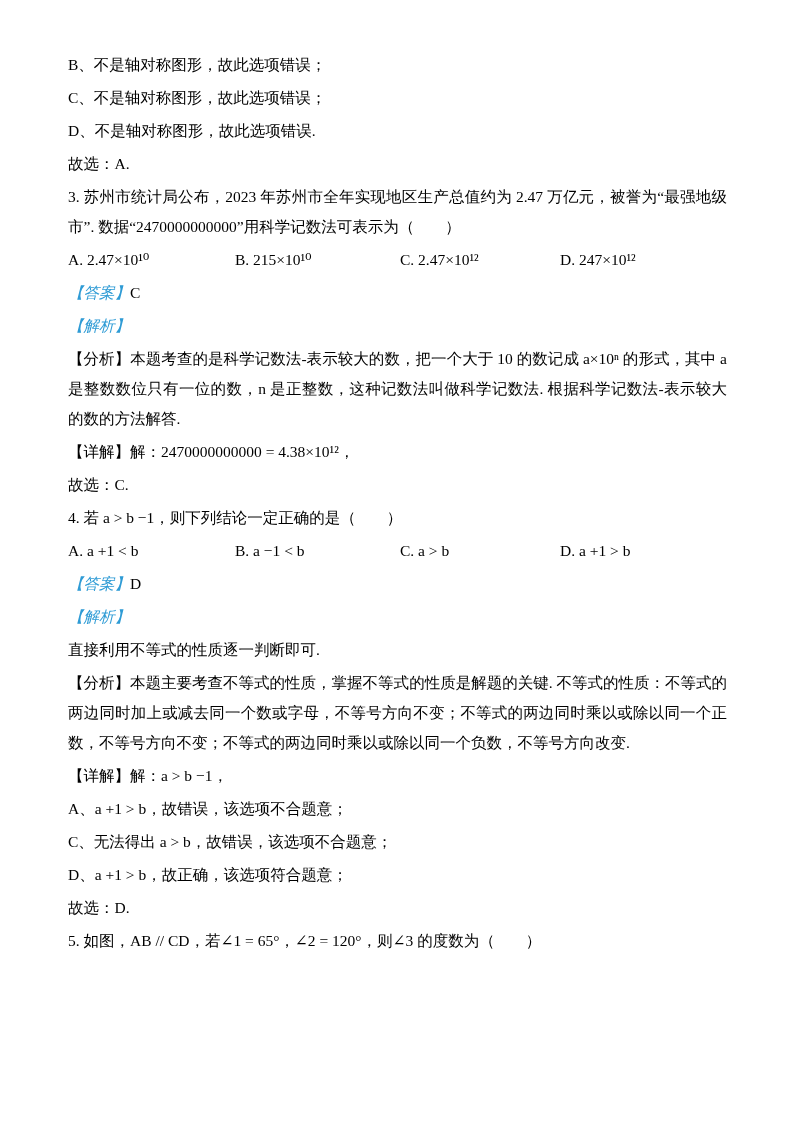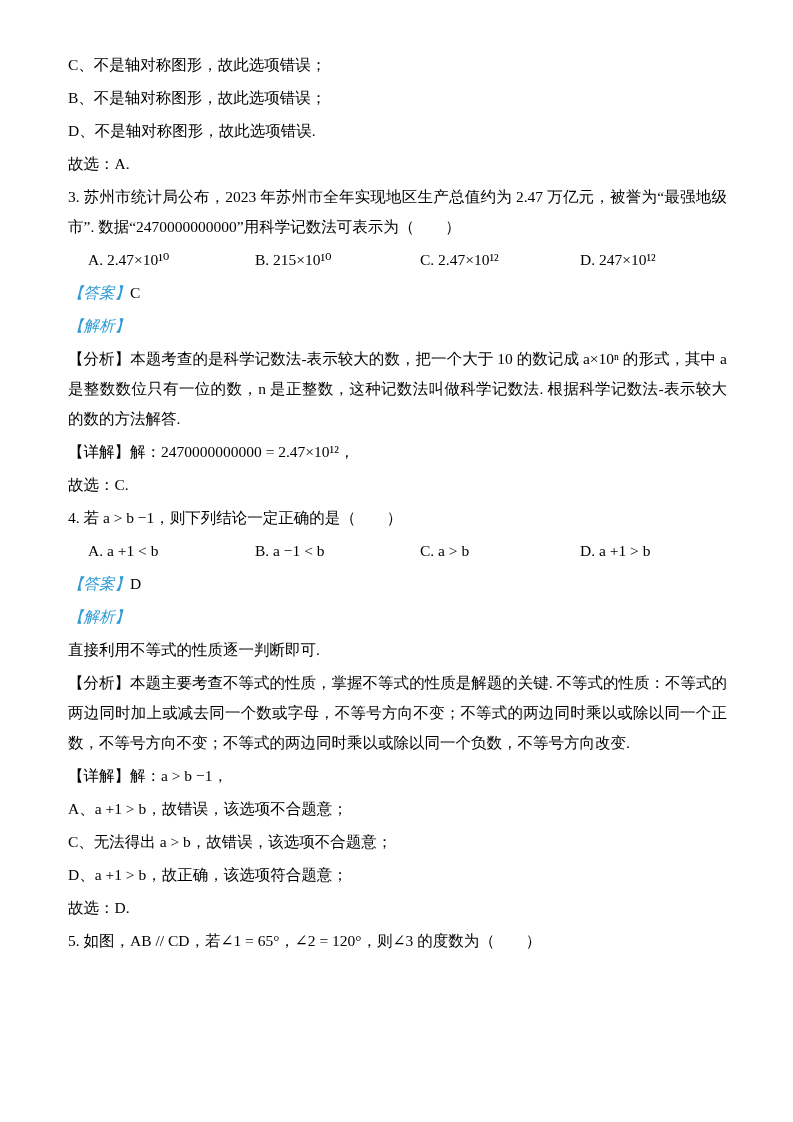--- a/index.html
+++ b/index.html
@@ -22,46 +22,46 @@
   }
   p.para {
     text-align: justify;
   }
   .options {
     display: flex;
     margin: 0 0 3px 0;
     line-height: 30px;
   }
   .opt { display: inline-block; }
-  .opt.w1 { width: 167px; margin-left: 20px; }
+  .opt.w1 { width: 167px; }
   .opt.w2 { width: 165px; }
   .opt.w3 { width: 160px; }
   .accent { color: var(--accent, #2e9bd5); font-style: italic; }
 </style>
 </head>
 <body>
 
 <div class="page">
 
+  <p class="line">B、不是轴对称图形，故此选项错误；</p>
   <p class="line">C、不是轴对称图形，故此选项错误；</p>
-  <p class="line">B、不是轴对称图形，故此选项错误；</p>
   <p class="line">D、不是轴对称图形，故此选项错误.</p>
   <p class="line">故选：A.</p>
 
   <p class="line para">3. 苏州市统计局公布，2023 年苏州市全年实现地区生产总值约为 2.47 万亿元，被誉为“最强地级市”. 数据“2470000000000”用科学记数法可表示为（　　）</p>
   <div class="options">
     <span class="opt w1">A. 2.47×10¹⁰</span>
     <span class="opt w2">B. 215×10¹⁰</span>
     <span class="opt w3">C. 2.47×10¹²</span>
     <span class="opt">D. 247×10¹²</span>
   </div>
   <p class="line"><span class="accent">【答案】</span><span>C</span></p>
   <p class="line"><span class="accent">【解析】</span></p>
   <p class="line para">【分析】本题考查的是科学记数法-表示较大的数，把一个大于 10 的数记成 a×10ⁿ 的形式，其中 a 是整数数位只有一位的数，n 是正整数，这种记数法叫做科学记数法. 根据科学记数法-表示较大的数的方法解答.</p>
-  <p class="line">【详解】解：2470000000000 = 2.47×10¹²，</p>
+  <p class="line">【详解】解：2470000000000 = 4.38×10¹²，</p>
   <p class="line">故选：C.</p>
 
   <p class="line para">4. 若 a &gt; b −1，则下列结论一定正确的是（　　）</p>
   <div class="options">
     <span class="opt w1">A. a +1 &lt; b</span>
     <span class="opt w2">B. a −1 &lt; b</span>
     <span class="opt w3">C. a &gt; b</span>
     <span class="opt">D. a +1 &gt; b</span>
   </div>
   <p class="line"><span class="accent">【答案】</span><span>D</span></p>

